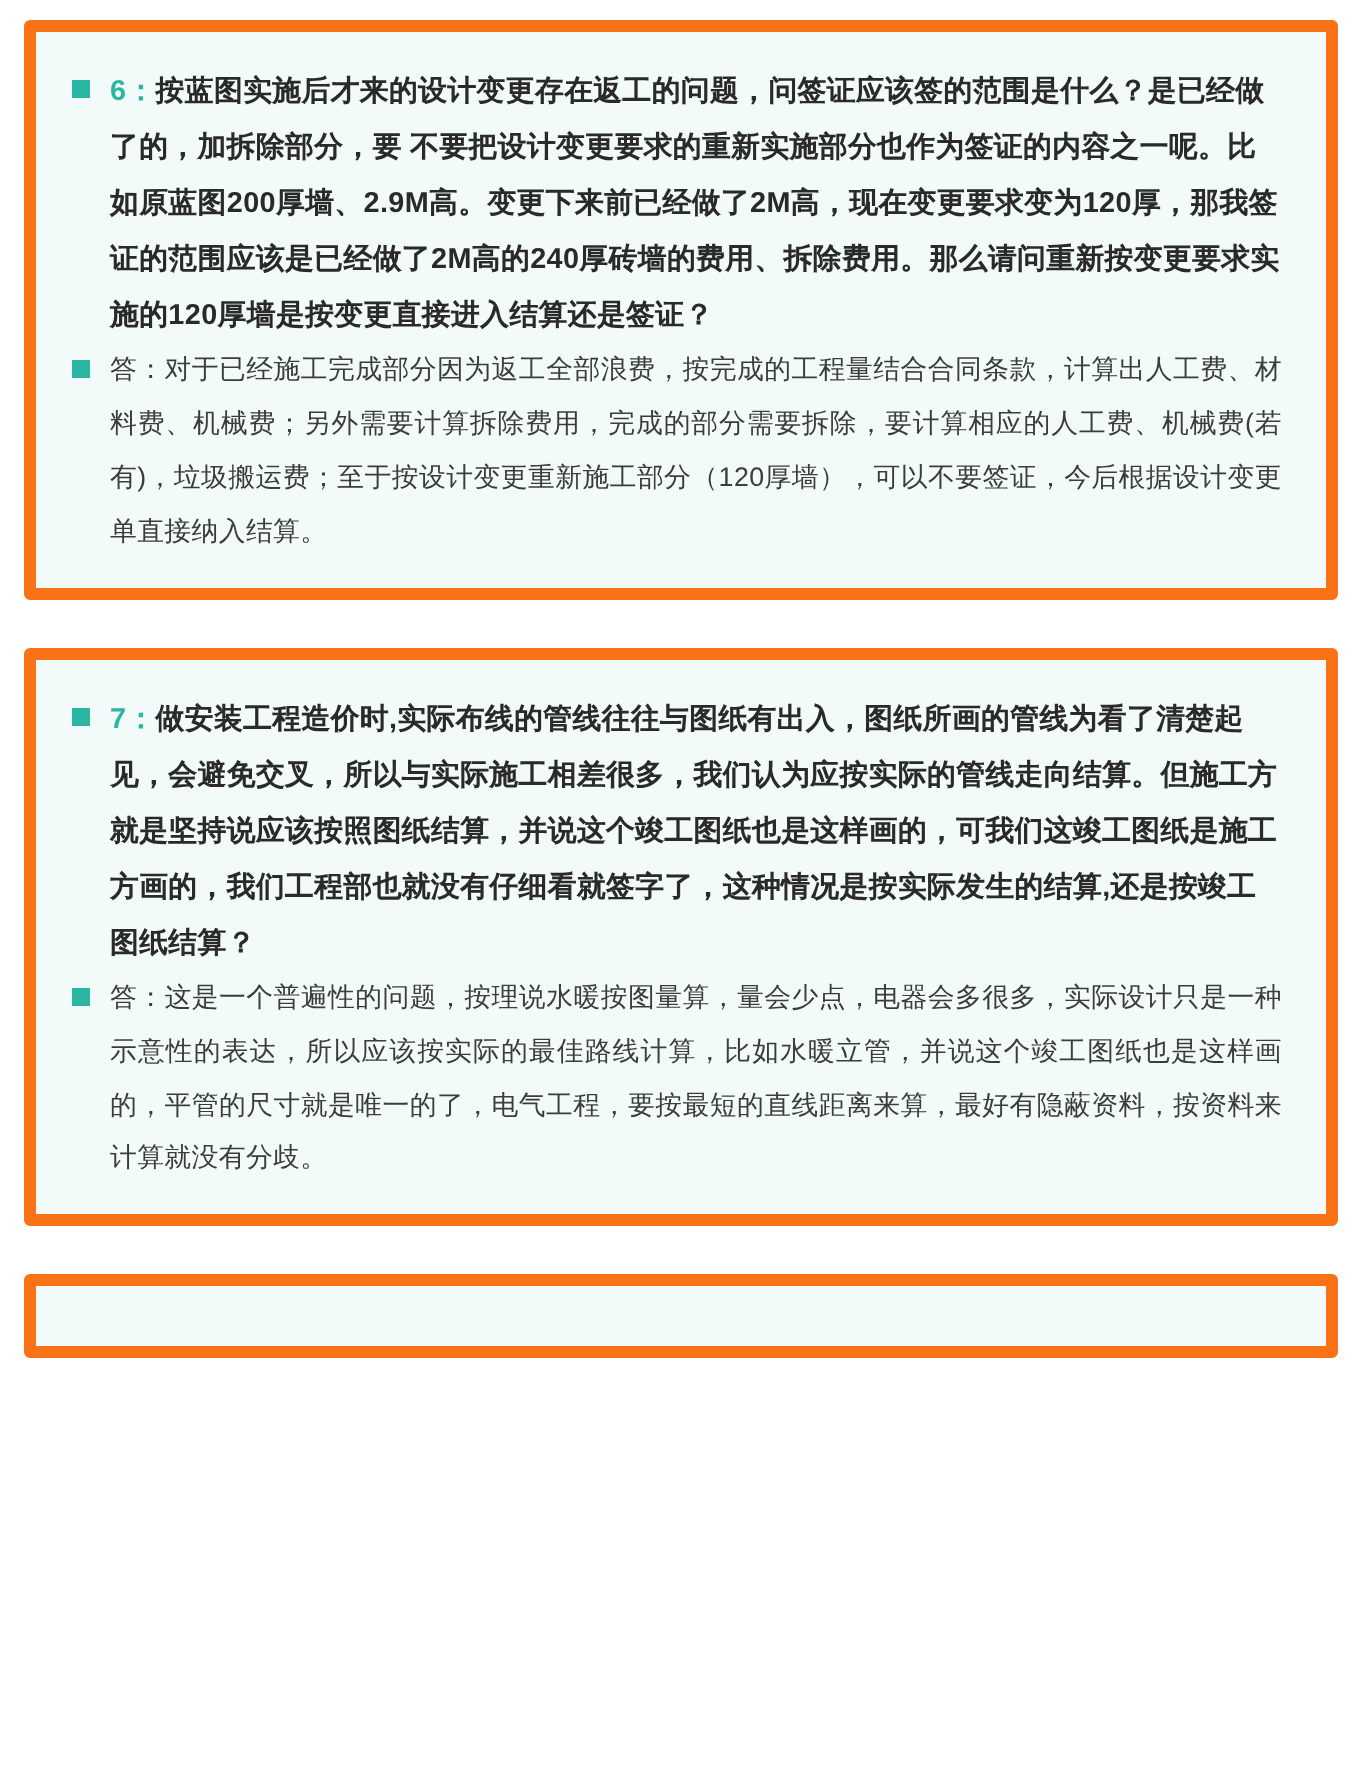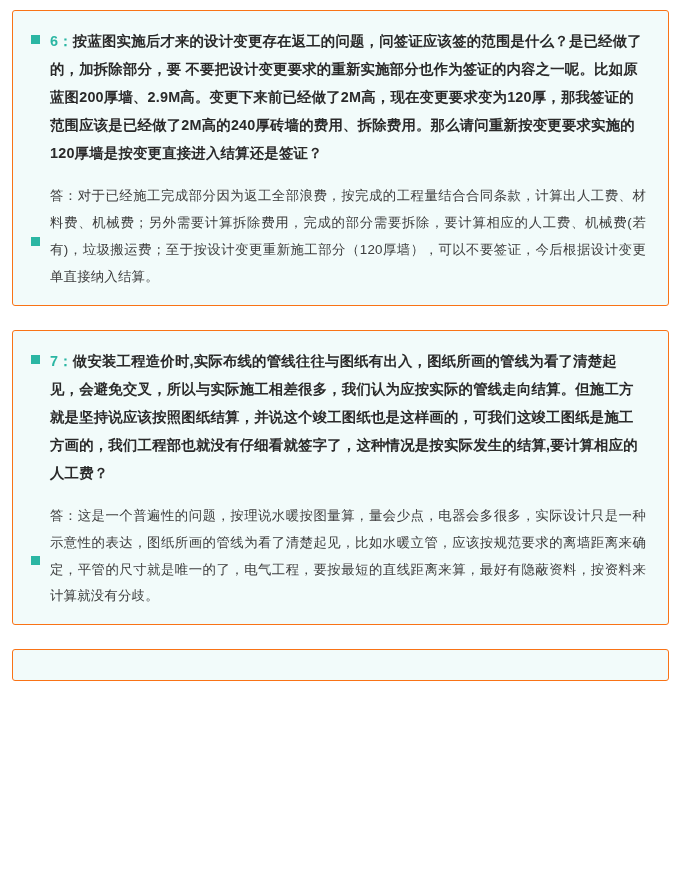--- a/index.html
+++ b/index.html
@@ -13,21 +13,21 @@
     font-family: "Liberation Sans", "DejaVu Sans", sans-serif;
     overflow: hidden;
   }
   .page {
     width: 681px;
     box-sizing: border-box;
     padding: 10px 12px 0 12px;
   }
   .qa-card {
     background: #f2fbfa;
-    border: 1px solid #f97316;
+    border: 6px solid #f97316;
     border-radius: 3px;
     box-sizing: border-box;
     padding: 16px 22px 14px 18px;
     margin-bottom: 24px;
   }
   .block {
     display: flex;
     align-items: flex-start;
   }
   .bullet {
@@ -48,22 +48,21 @@
     line-height: 1.95;
     text-align: justify;
     letter-spacing: 0.2px;
   }
   .q-num {
     color: #2bb6a3;
     font-weight: bold;
   }
   .a-block {
     display: flex;
-    align-items: center;
-    margin-top: 16px;
+    align-items: flex-start;
   }
   .a-text {
     flex: 1 1 auto;
     font-size: 13.4px;
     color: #3c3c3c;
     line-height: 2.0;
     text-align: justify;
     letter-spacing: 0.2px;
   }
   .a-label {
@@ -85,25 +84,25 @@
     <div class="a-block">
       <span class="bullet"></span>
       <div class="a-text"><span class="a-label">答：</span><span>对于已经施工完成部分因为返工全部浪费，按完成的工程量结合合同条款，计算出人工费、材料费、机械费；另外需要计算拆除费用，完成的部分需要拆除，要计算相应的人工费、机械费(若有)，垃圾搬运费；至于按设计变更重新施工部分（120厚墙），可以不要签证，今后根据设计变更单直接纳入结算。</span></div>
     </div>
   </div>
 
   <div class="qa-card">
     <div class="block">
       <span class="bullet"></span>
       <div class="q-body">
-        <span class="q-text"><span class="q-num">7：</span><span>做安装工程造价时,实际布线的管线往往与图纸有出入，图纸所画的管线为看了清楚起见，会避免交叉，所以与实际施工相差很多，我们认为应按实际的管线走向结算。但施工方就是坚持说应该按照图纸结算，并说这个竣工图纸也是这样画的，可我们这竣工图纸是施工方画的，我们工程部也就没有仔细看就签字了，这种情况是按实际发生的结算,要计算相应的人工费？</span></span>
+        <span class="q-text"><span class="q-num">7：</span><span>做安装工程造价时,实际布线的管线往往与图纸有出入，图纸所画的管线为看了清楚起见，会避免交叉，所以与实际施工相差很多，我们认为应按实际的管线走向结算。但施工方就是坚持说应该按照图纸结算，并说这个竣工图纸也是这样画的，可我们这竣工图纸是施工方画的，我们工程部也就没有仔细看就签字了，这种情况是按实际发生的结算,还是按竣工图纸结算？</span></span>
       </div>
     </div>
     <div class="a-block">
       <span class="bullet"></span>
-      <div class="a-text"><span class="a-label">答：</span><span>这是一个普遍性的问题，按理说水暖按图量算，量会少点，电器会多很多，实际设计只是一种示意性的表达，图纸所画的管线为看了清楚起见，比如水暖立管，应该按规范要求的离墙距离来确定，平管的尺寸就是唯一的了，电气工程，要按最短的直线距离来算，最好有隐蔽资料，按资料来计算就没有分歧。</span></div>
+      <div class="a-text"><span class="a-label">答：</span><span>这是一个普遍性的问题，按理说水暖按图量算，量会少点，电器会多很多，实际设计只是一种示意性的表达，所以应该按实际的最佳路线计算，比如水暖立管，并说这个竣工图纸也是这样画的，平管的尺寸就是唯一的了，电气工程，要按最短的直线距离来算，最好有隐蔽资料，按资料来计算就没有分歧。</span></div>
     </div>
   </div>
 
   <div class="qa-card">
   </div>
 
 </div>
 
 </body></html>

